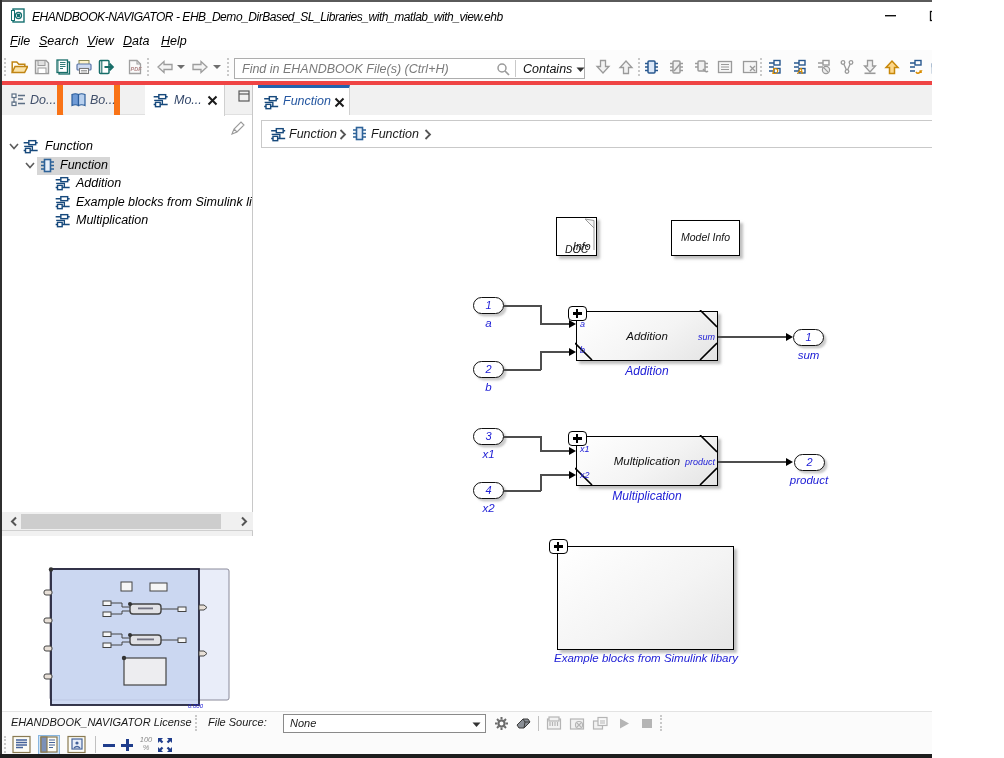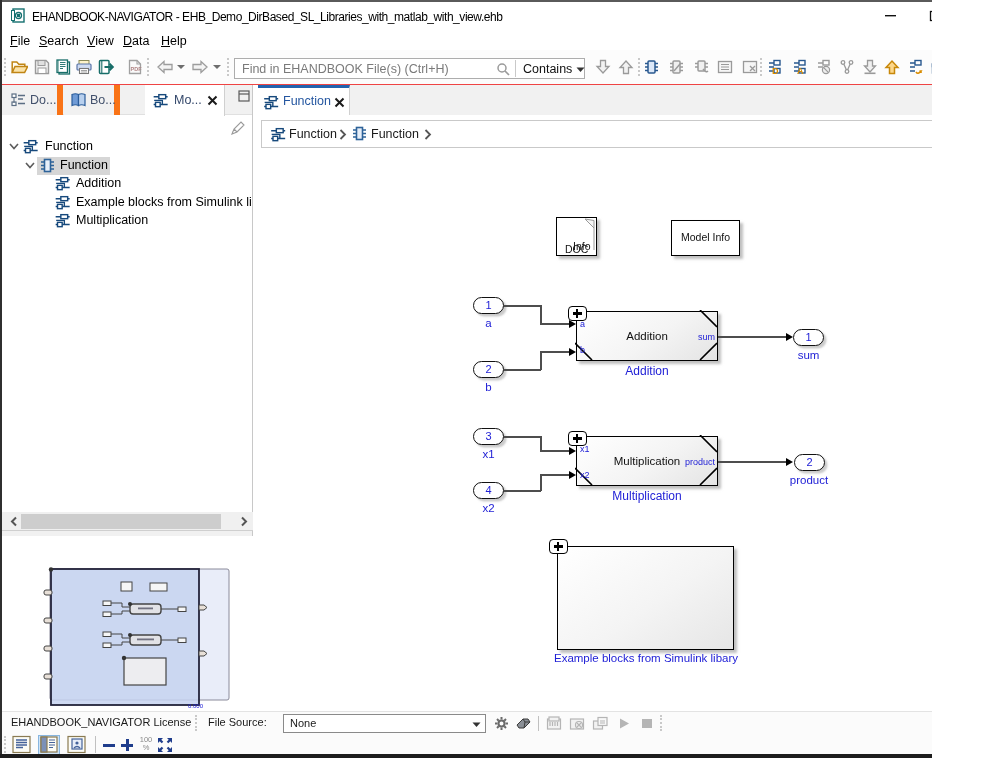--- a/index.html
+++ b/index.html
@@ -1,26 +1,26 @@
 <!DOCTYPE html>
 <html><head><meta charset="utf-8">
 <style>
 html,body{margin:0;padding:0;background:#fff;}
 *{box-sizing:border-box;}
-.root{position:relative;width:932px;height:758px;font-family:"Liberation Sans",sans-serif;background:#a21caf;overflow:hidden;}
+.root{position:relative;width:932px;height:758px;font-family:"Liberation Sans",sans-serif;background:#a21caf;overflow:hidden;font-style:italic;}
 .win{position:absolute;left:0;top:0;width:1003px;height:755px;border:1px solid #2e2e2e;background:#fff;}
 .abs{position:absolute;}
 svg{display:block;}
 
 .title{position:absolute;left:31px;top:9px;font-size:12px;color:#000;letter-spacing:-0.45px;}
 .wc{position:absolute;top:0;height:30px;width:46px;}
 .menu{position:absolute;top:33px;height:17px;font-size:12.5px;color:#000;}
 .menu u{text-decoration:underline;}
 
-.toolbar{position:absolute;left:0px;top:49px;width:1001px;height:35px;background:#fcfcfc;border-bottom:1px solid #ef4444;}
+.toolbar{position:absolute;left:0px;top:49px;width:1001px;height:35px;background:#fcfcfc;border-bottom:4px solid #ef4444;}
 .grip{position:absolute;top:8px;width:3px;height:18px;border-left:2px dotted #c9c9c9;}
 
 .leftpanel{position:absolute;left:1px;top:84px;width:251px;height:626px;background:#f1f1f1;border-right:1px solid #c8c8c8;}
 .tabbar{position:absolute;left:0;top:0;width:100%;height:30px;background:#f1f1f1;border-bottom:1px solid #e0e0e0;}
 .tab{position:absolute;top:0;height:30px;font-size:12.5px;color:#41506b;background:#f1f1f1;border-right:6px solid #f97316;}
 .tab.sel{background:#fff;color:#34486b;border-right:1px solid #d0d0d0;height:31px;z-index:2;}
 .tablbl{position:absolute;top:8px;}
 
 .tree{position:absolute;left:0;top:30px;width:250px;height:397px;background:#fff;overflow:hidden;}
 .trow{position:absolute;height:18px;font-size:12.5px;color:#000;white-space:nowrap;}

